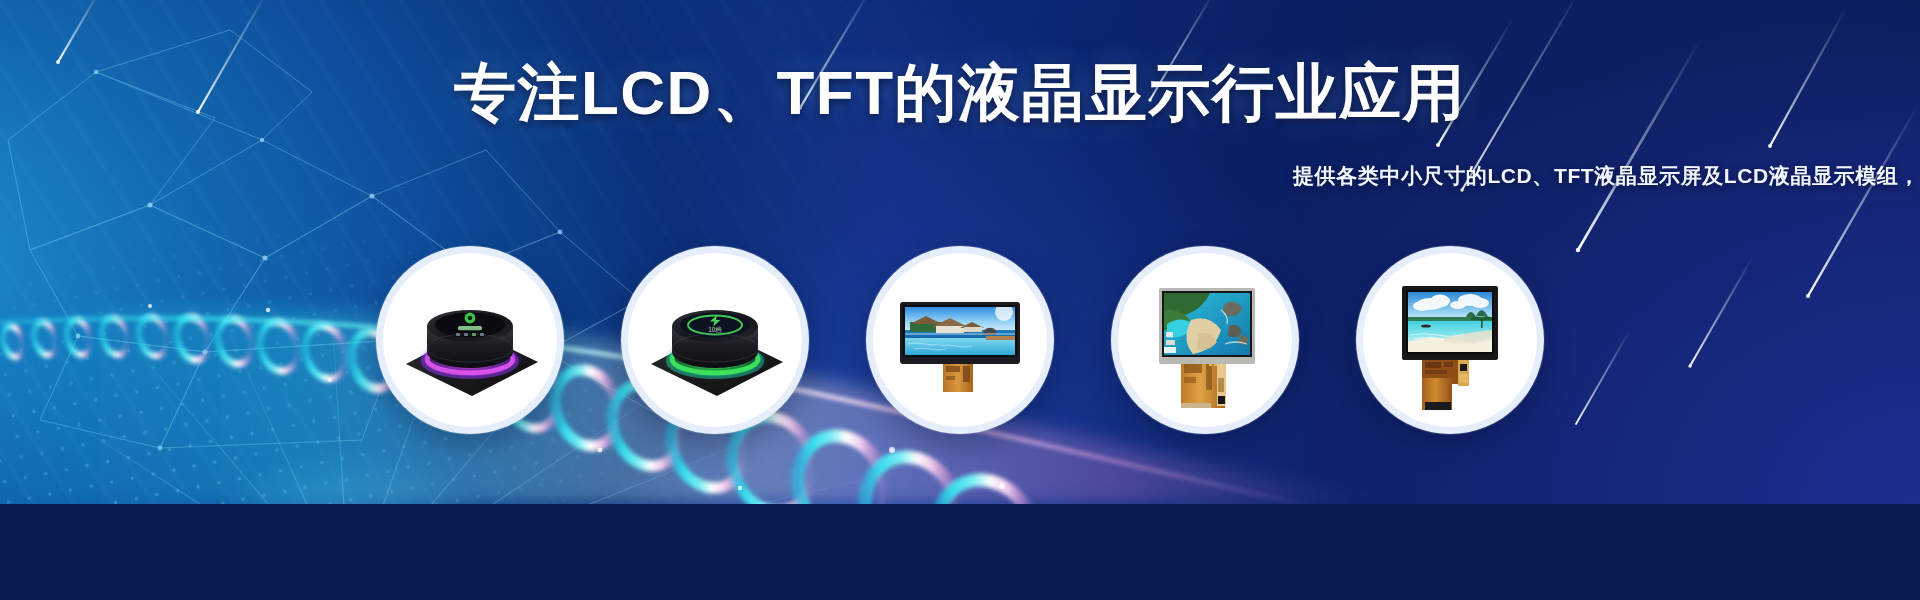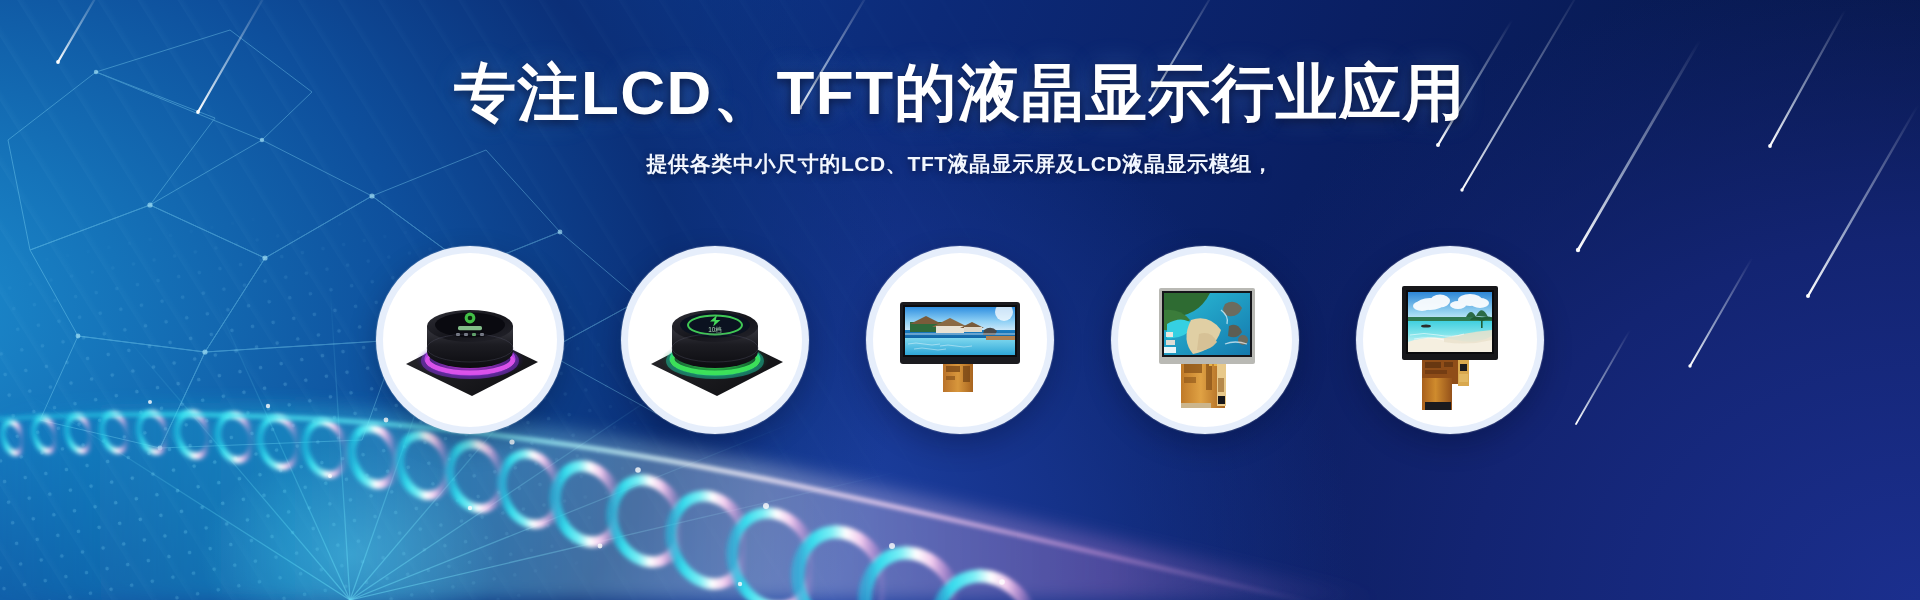--- a/index.html
+++ b/index.html
@@ -5,21 +5,21 @@
   * { margin:0; padding:0; box-sizing:border-box; }
   html,body { width:1920px; height:600px; overflow:hidden; }
   body {
     font-family:"Liberation Sans","DejaVu Sans",sans-serif;
     background:#0a1a4f;
   }
 
   
   .banner{
     position:relative;
-    width:1920px; height:600px;
+    width:1920px; height:504px;
     overflow:hidden;
     background:
       radial-gradient(ellipse 1200px 900px at -6% 52%, #1d8fd0 0%, #1573b9 20%, #0e4f9c 44%, #0b2f78 66%, rgba(10,26,79,0) 85%),
       radial-gradient(ellipse 900px 700px at 34% 96%, #2250b8 0%, #17358f 40%, rgba(10,24,72,0) 78%),
       radial-gradient(ellipse 1000px 800px at 100% 100%, #1b2f8e 0%, #132472 45%, rgba(8,18,62,0) 80%),
       linear-gradient(110deg, #0f62ae 0%, #0d3f93 22%, #0c2a78 44%, #0a1f63 64%, #081a52 82%, #071544 100%);
   }
 
   
   .dotgrid{
@@ -55,21 +55,21 @@
     letter-spacing:1.5px; line-height:1.12;
     text-shadow:0 3px 10px rgba(4,10,40,.72), 0 0 26px rgba(120,190,255,.30);
     white-space:nowrap;
   }
   .subline{
     font-size:21px; font-weight:700; color:#f2f7ff;
     letter-spacing:.6px; line-height:1.78;
     text-shadow:0 2px 7px rgba(4,10,40,.62);
     white-space:nowrap;
   }
-  .sub1{ margin-top:18px; }
+  .sub1{ margin-top:30px;text-align:right; }
 
   
   .circles{
     position:absolute; top:246px; left:50%; transform:translateX(-50%);
     display:flex; gap:57px; z-index:9;
   }
   .bubble{
     position:relative; width:188px; height:188px; border-radius:50%;
     background:#ffffff;
     border:7px solid rgba(214,228,248,.62);

